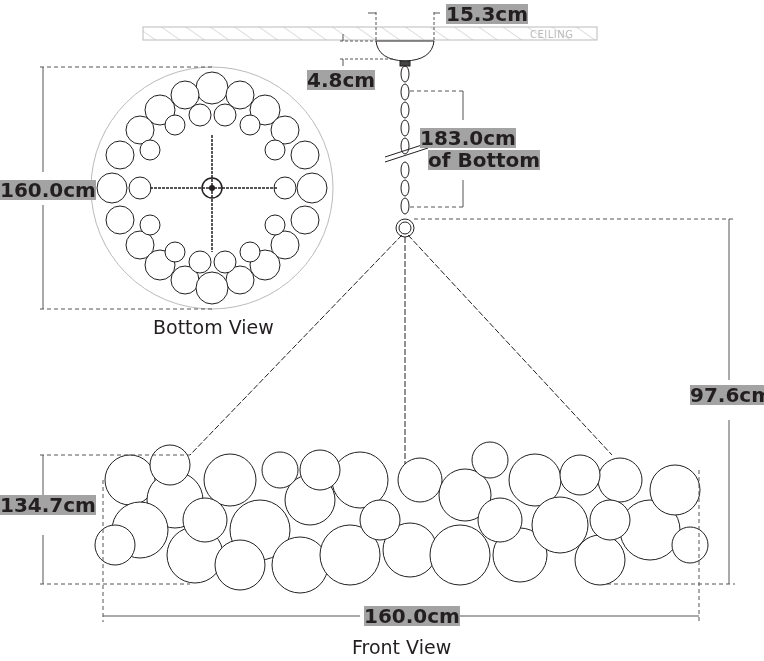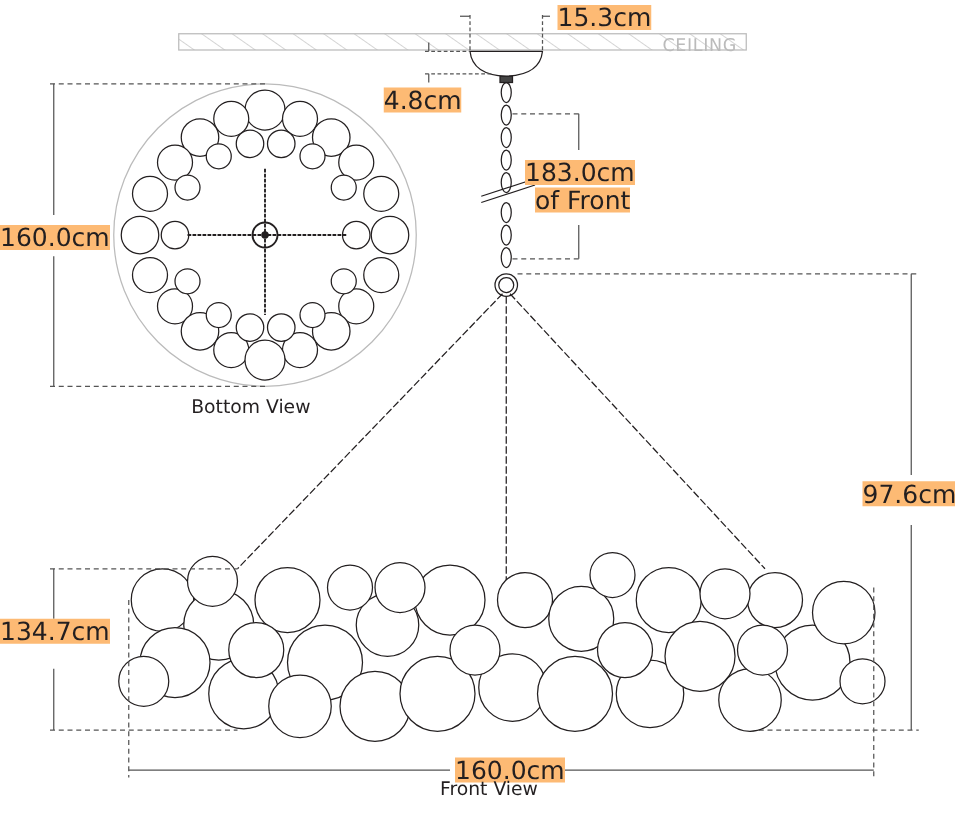--- a/index.html
+++ b/index.html
@@ -1,20 +1,20 @@
 <!DOCTYPE html>
 <html><head>
 <meta charset="utf-8">
 <style>
   html, body { margin:0; padding:0; background:#ffffff; }
   body { width:764px; height:661px; position:relative; overflow:hidden; font-family:"DejaVu Sans", sans-serif; color:#231f20; }
   svg { position:absolute; left:0; top:0; }
-  .lbl { position:absolute; font-family:"DejaVu Sans", sans-serif; font-size:20px; color:#231f20; white-space:nowrap; line-height:1; background:#fdba74; }
-  .cap { position:absolute; font-family:"DejaVu Sans", sans-serif; font-size:15px; color:#231f20; white-space:nowrap; line-height:1; }
-  .ceil { position:absolute; font-family:"DejaVu Sans", sans-serif; font-size:14px; color:#bbbbbb; letter-spacing:0.5px; line-height:1; }
+  .lbl { position:absolute; font-family:"DejaVu Sans", sans-serif; font-size:20px; color:#231f20; white-space:nowrap; line-height:1; background:#a3a3a3;font-weight:bold; }
+  .cap { position:absolute; font-family:"DejaVu Sans", sans-serif; font-size:19px; color:#231f20; white-space:nowrap; line-height:1; }
+  .ceil { position:absolute; font-family:"DejaVu Sans", sans-serif; font-size:10px; color:#bbbbbb; letter-spacing:0.5px; line-height:1; }
 </style>
 </head>
 <body>
 
 <svg width="764" height="661" viewBox="0 0 764 661">
   <defs>
     <pattern id="hatch" width="14" height="14" patternUnits="userSpaceOnUse" patternTransform="rotate(-55)">
       <line x1="0" y1="0" x2="0" y2="14" stroke="#bbbbbb" stroke-width="1"></line>
     </pattern>
   </defs>
@@ -178,19 +178,19 @@
     <line x1="40" y1="309" x2="212" y2="309" stroke-dasharray="4,3"></line>
     <line x1="43" y1="67" x2="43" y2="172"></line>
     <line x1="43" y1="205" x2="43" y2="309"></line>
   </g>
 </svg>
 
 <div class="ceil" style="left:530px; top:30px;">CEILING</div>
 <div class="lbl" style="left:446px; top:4px;">15.3cm</div>
 <div class="lbl" style="left:307px; top:70px;">4.8cm</div>
 <div class="lbl" style="left:420px; top:128px;">183.0cm</div>
-<div class="lbl" style="left:428px; top:150px;">of Front</div>
+<div class="lbl" style="left:428px; top:150px;">of Bottom</div>
 <div class="lbl" style="left:0px; top:180px;">160.0cm</div>
 <div class="cap" style="left:153px; top:318px;">Bottom View</div>
 <div class="lbl" style="left:690px; top:385px;">97.6cm</div>
 <div class="lbl" style="left:0px; top:495px;">134.7cm</div>
 <div class="lbl" style="left:364px; top:606px;">160.0cm</div>
-<div class="cap" style="left:352px; top:624px;">Front View</div>
+<div class="cap" style="left:352px; top:638px;">Front View</div>
 
 </body></html>

